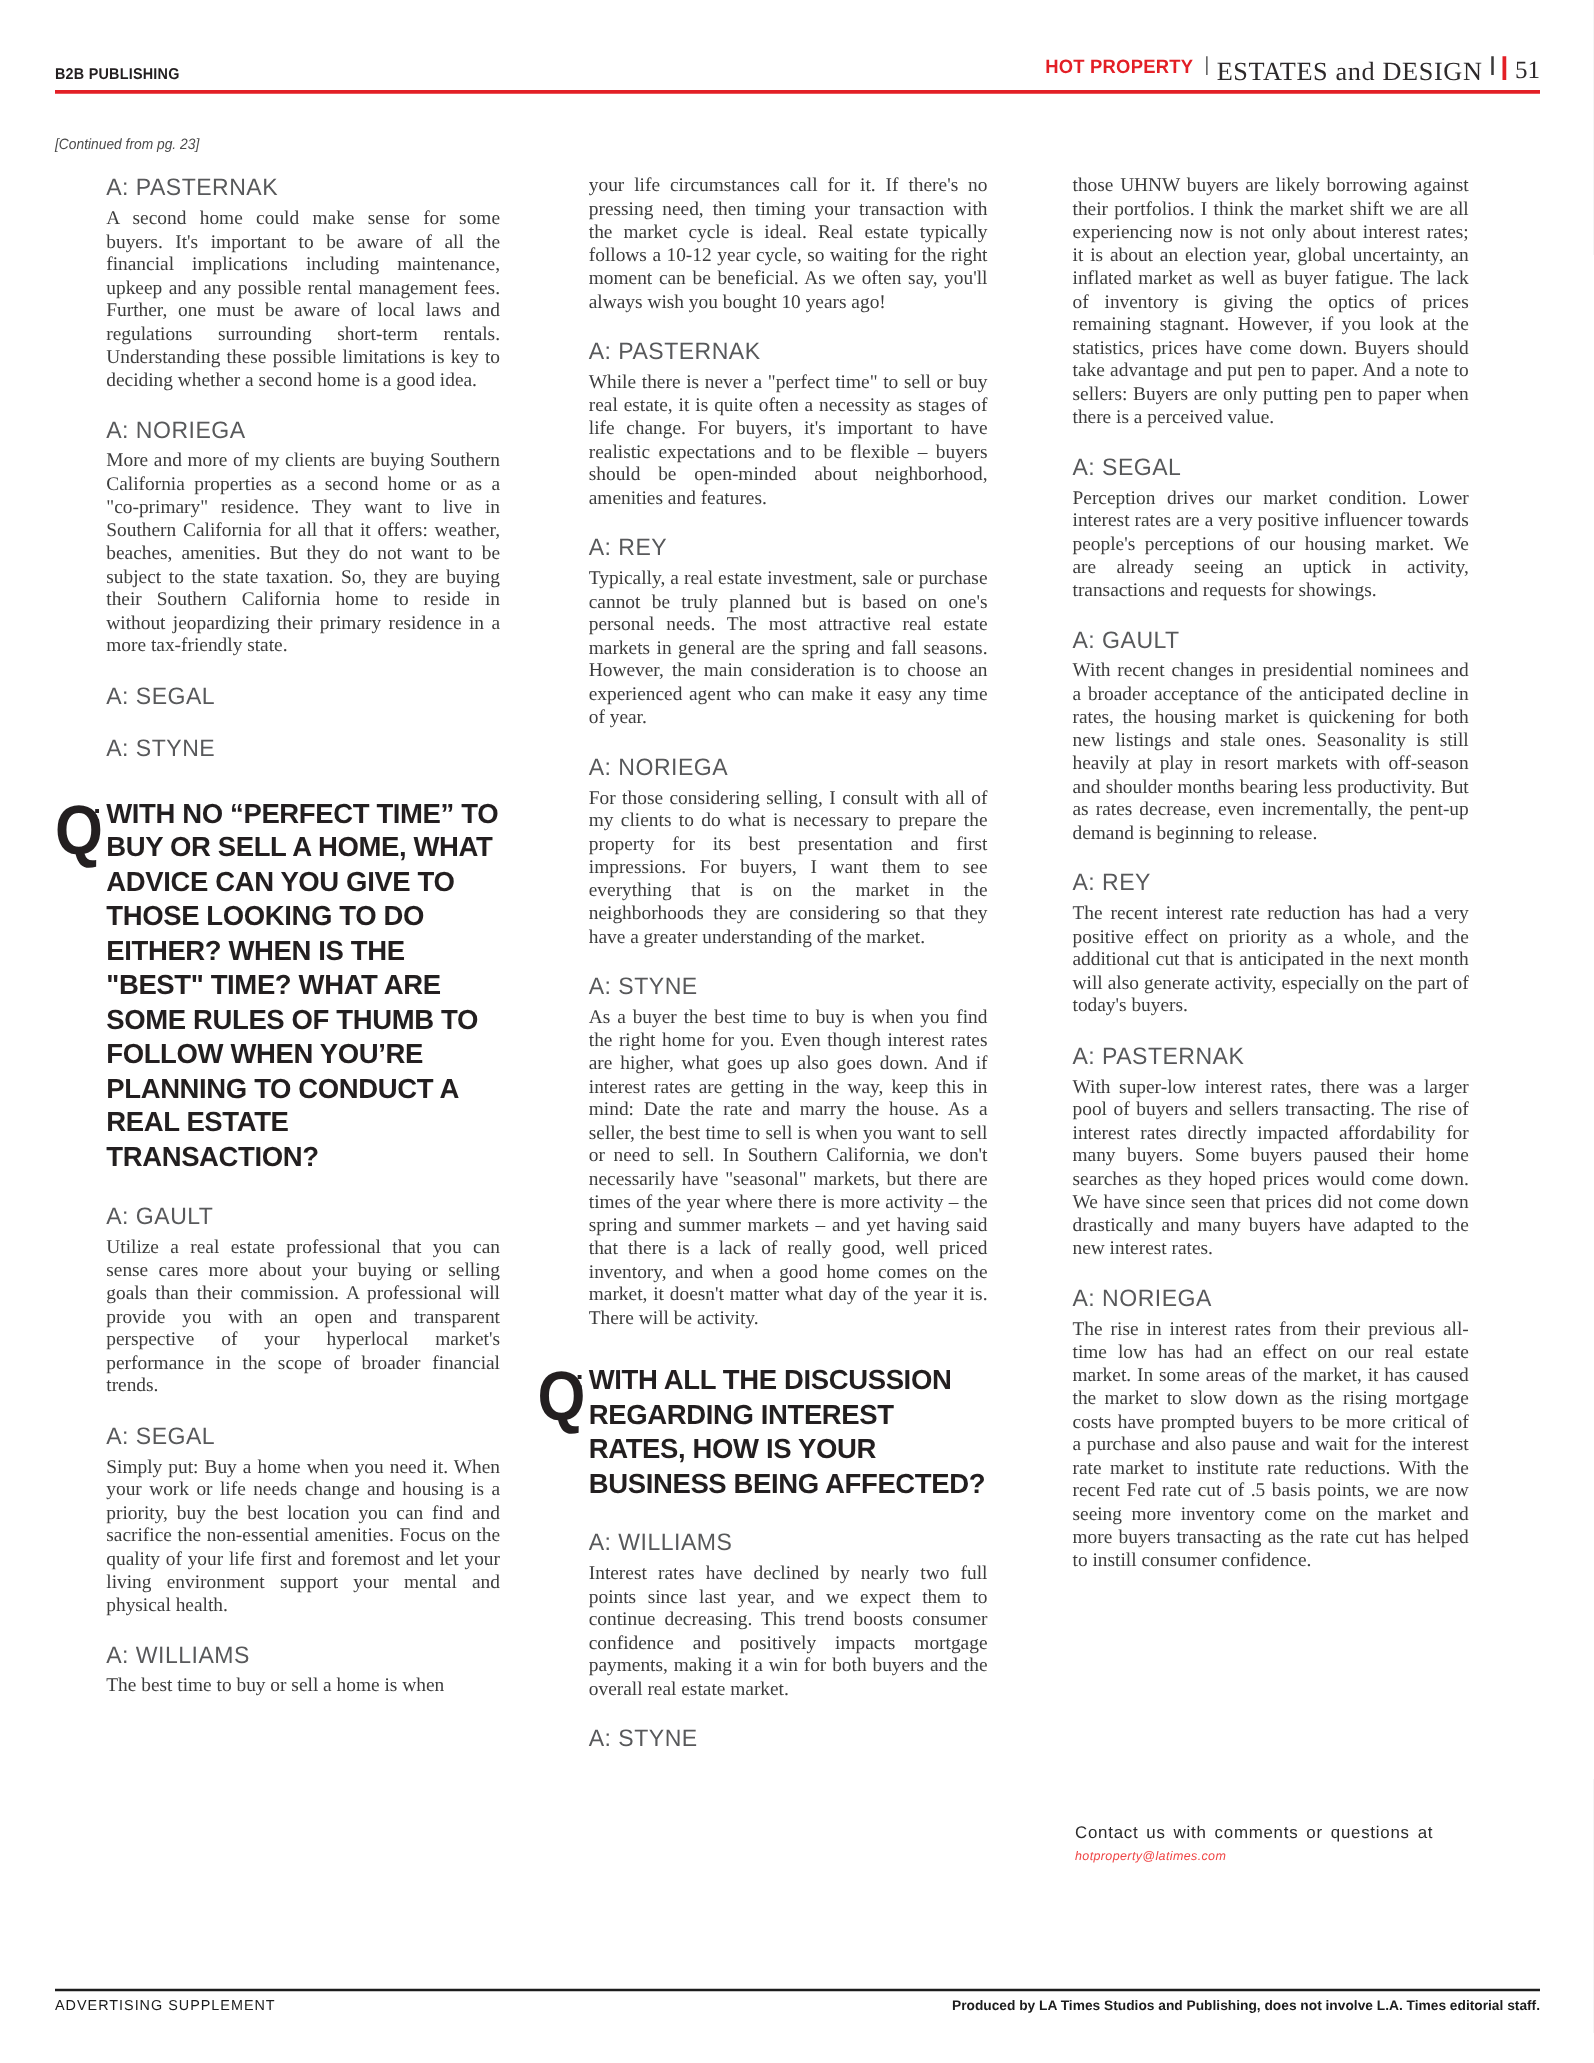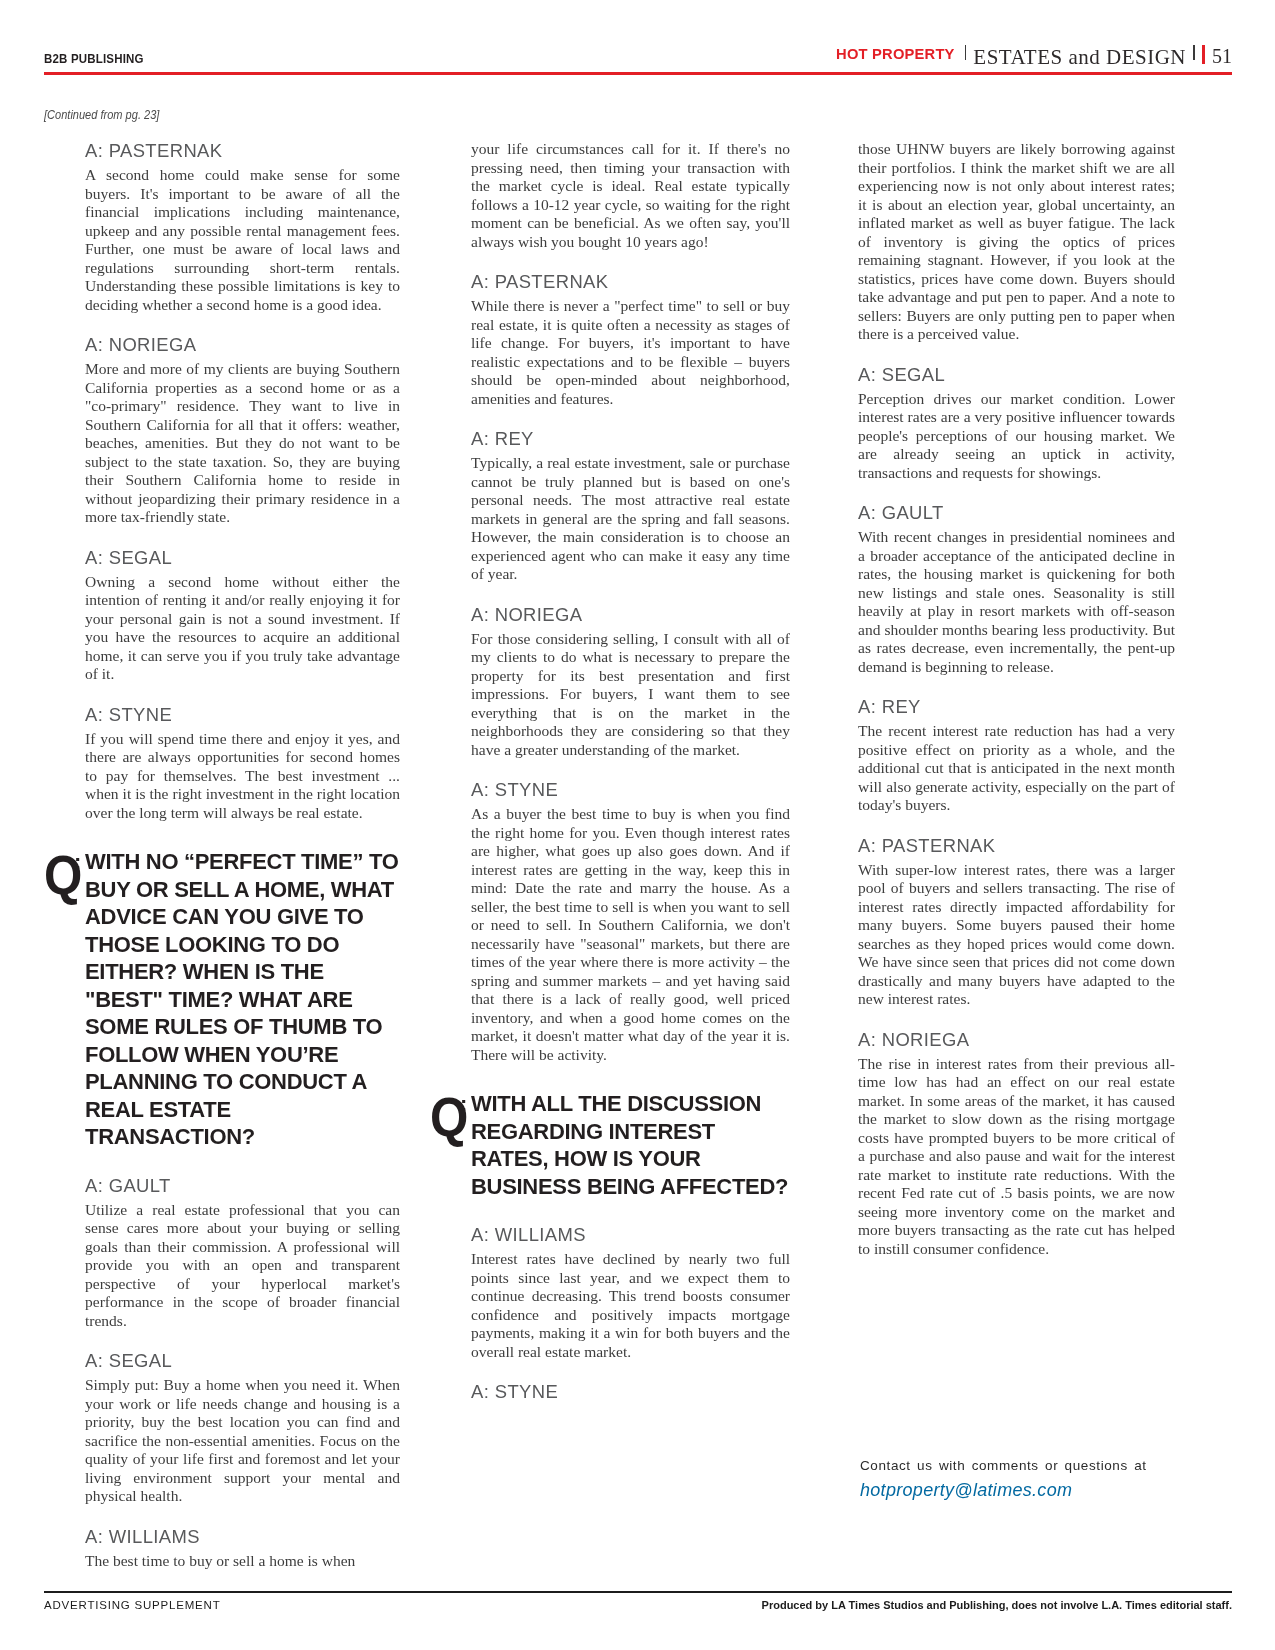--- a/index.html
+++ b/index.html
@@ -55,21 +55,21 @@
   }
   .q-colon { position:absolute; left:-11px; top:1px; font-size:22px; font-weight:700; color:#231f20; }
   .q-text {
     font-size:22px; line-height:27.5px; font-weight:700; color:#231f20;
     letter-spacing:-.3px;
   }
 
   
   .contact-block { margin-top:200px; padding-left:2px; }
   .contact-line { font-size:13.5px; color:#2b2b2b; letter-spacing:.6px; word-spacing:2px; margin-bottom:7px; }
-  .contact-email { font-size:18px; font-style:italic; color:#0369a1; letter-spacing:.3px; }
+  .contact-email { font-size:10px; font-style:italic; color:#ef4444; letter-spacing:.3px; }
 
   
   .footer-rule { position:absolute; left:44px; right:43px; top:1591px; height:2px; background:#1c1c1c; }
   .footer { position:absolute; left:44px; right:43px; top:1599px; display:flex; justify-content:space-between; align-items:flex-start; }
   .footer-left  { font-size:11.5px; letter-spacing:.8px; color:#1c1c1c;text-align:right; }
   .footer-right { font-size:11px; font-weight:700; color:#1c1c1c; }
 </style>
 </head>
 <body>
 
@@ -94,25 +94,23 @@
       <div class="answer-block">
         <div class="answer-heading">A: PASTERNAK</div>
         <div class="body-text">A second home could make sense for some buyers. It's important to be aware of all the financial implications including maintenance, upkeep and any possible rental management fees. Further, one must be aware of local laws and regulations surrounding short-term rentals. Understanding these possible limitations is key to deciding whether a second home is a good idea.</div>
       </div>
       <div class="answer-block">
         <div class="answer-heading">A: NORIEGA</div>
         <div class="body-text">More and more of my clients are buying Southern California properties as a second home or as a "co-primary" residence. They want to live in Southern California for all that it offers: weather, beaches, amenities. But they do not want to be subject to the state taxation. So, they are buying their Southern California home to reside in without jeopardizing their primary residence in a more tax-friendly state.</div>
       </div>
       <div class="answer-block">
         <div class="answer-heading">A: SEGAL</div>
-        <div class="body-text">Owning a second home without either the intention of renting it and/or really enjoying it for your personal gain is not a sound investment. If you have the resources to acquire an additional home, it can serve you if you truly take advantage of it.</div>
       </div>
       <div class="answer-block">
         <div class="answer-heading">A: STYNE</div>
-        <div class="body-text">If you will spend time there and enjoy it yes, and there are always opportunities for second homes to pay for themselves. The best investment ... when it is the right investment in the right location over the long term will always be real estate.</div>
       </div>
       <div class="q-block">
         <span class="q-cap">Q</span>
         <span class="q-colon">:</span>
         <div class="q-text">WITH NO “PERFECT TIME” TO BUY OR SELL A HOME, WHAT ADVICE CAN YOU GIVE TO THOSE LOOKING TO DO EITHER? WHEN IS THE "BEST" TIME? WHAT ARE SOME RULES OF THUMB TO FOLLOW WHEN YOU’RE PLANNING TO CONDUCT A REAL ESTATE TRANSACTION?</div>
       </div>
       <div class="answer-block">
         <div class="answer-heading">A: GAULT</div>
         <div class="body-text">Utilize a real estate professional that you can sense cares more about your buying or selling goals than their commission. A professional will provide you with an open and transparent perspective of your hyperlocal market's performance in the scope of broader financial trends.</div>
       </div>

